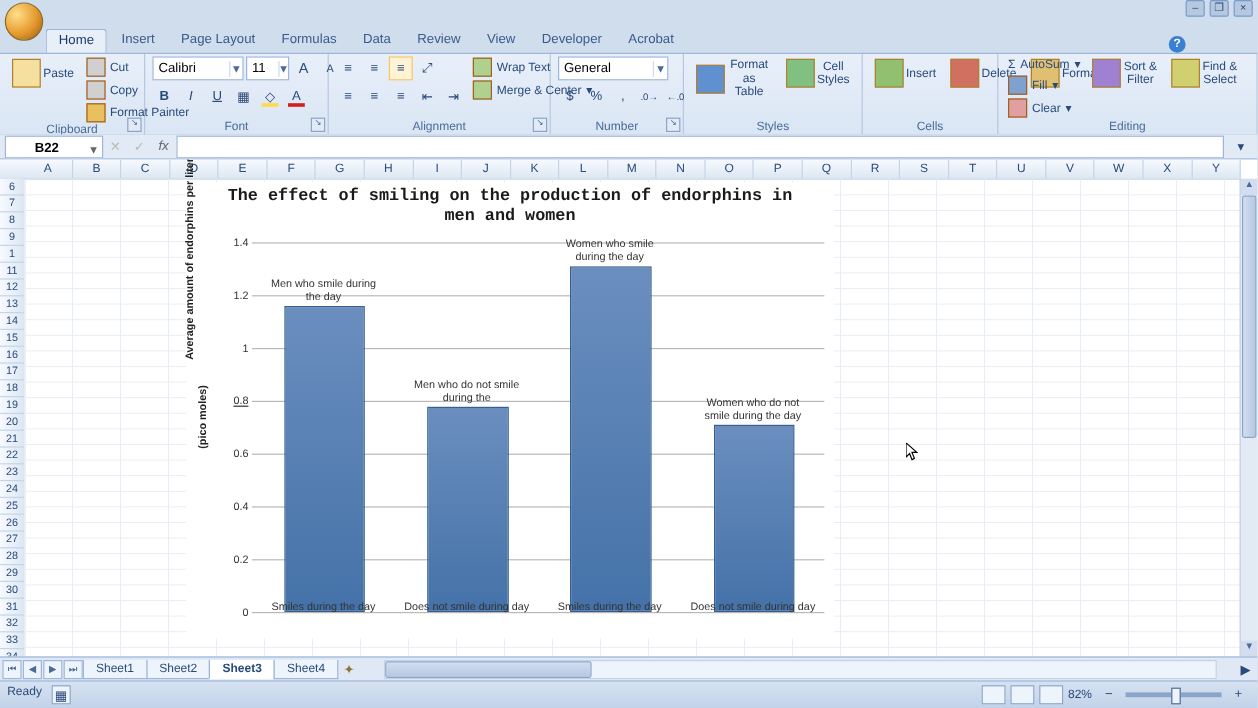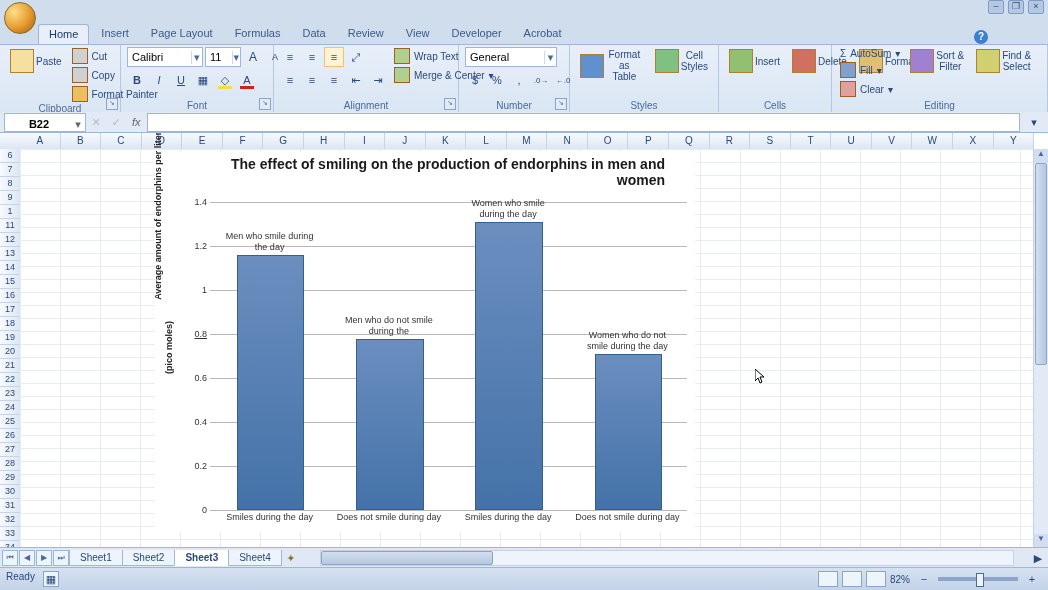--- a/index.html
+++ b/index.html
@@ -51,28 +51,28 @@
   .colheads div{width:40px;border-right:1px solid #c6d4e6;text-align:center;font-size:10px;color:#2a4a7a;line-height:16px;}
   .selall{position:absolute;left:0;top:0;width:20px;height:16px;background:linear-gradient(#f7faff,#dce6f2);border-right:1px solid #9db6d9;border-bottom:1px solid #9db6d9;}
   .rowheads{position:absolute;left:0;top:16px;width:20px;bottom:0;display:flex;flex-direction:column;background:linear-gradient(90deg,#f7faff,#dce6f2);border-right:1px solid #9db6d9;}
   .rowheads div{height:13px;border-bottom:1px solid #c6d4e6;text-align:center;font-size:9px;color:#2a4a7a;line-height:13px;}
   .cells{position:absolute;left:20px;top:16px;right:14px;bottom:0;
     background-image:linear-gradient(#e8edf3 1px,transparent 1px),linear-gradient(90deg,#e8edf3 1px,transparent 1px);
     background-size:40px 13px;}
 
   
   .chart{position:absolute;left:135px;top:3px;width:540px;height:380px;background:#fff;}
-  .chart .title{font-family:Liberation Sans, sans-serif;font-weight:bold;font-size:14px;text-align:right;color:#1a1a1a;padding:4px 30px 0;line-height:16px;}
+  .chart .title{font-family:Liberation Mono, monospace;font-weight:bold;font-size:14px;text-align:center;color:#1a1a1a;padding:4px 30px 0;line-height:16px;}
   .plot{position:absolute;left:55px;right:8px;top:50px;bottom:22px;}
   .gridlines{position:absolute;inset:0;}
   .gridlines div{position:absolute;left:0;right:0;border-top:1px solid #b8b8b8;}
   .bars{position:absolute;inset:0;}
   .bar{position:absolute;bottom:0;background:linear-gradient(#6b8ebf,#4472a8);border:1px solid #33608f;}
   .yticks div{position:absolute;width:40px;left:12px;text-align:right;font-size:9px;color:#333;transform:translateY(-50%);}
-  .xticks{position:absolute;left:55px;right:8px;bottom:4px;height:16px;display:flex;margin-top:40px;}
+  .xticks{position:absolute;left:55px;right:8px;bottom:16px;height:16px;display:flex;margin-top:40px;}
   .xticks div{flex:1;font-size:9px;color:#333;text-align:center;}
   .ylabel{position:absolute;left:-2px;top:190px;transform:rotate(-90deg);transform-origin:left top;font-size:9px;font-weight:bold;color:#222;white-space:nowrap;width:320px;text-align:center;}
   .ylabel2{position:absolute;left:9px;top:222px;transform:rotate(-90deg);transform-origin:left top;font-size:9px;font-weight:bold;color:#222;}
   .dlabel{position:absolute;font-size:9px;text-align:center;color:#333;line-height:11px;width:96px;}
 
   
   .vscroll{position:absolute;right:0;top:16px;width:14px;bottom:0;background:#e1eaf5;border-left:1px solid #c6d2e2;}
   .vscroll .thumb{position:absolute;left:1px;right:1px;top:14px;height:200px;background:linear-gradient(90deg,#d2def0,#b6c8e0);border:1px solid #8aa5c9;border-radius:2px;}
   .vscroll .btn{position:absolute;left:0;right:0;height:14px;background:#d2def0;text-align:center;font-size:8px;color:#4a6a9a;}
 

